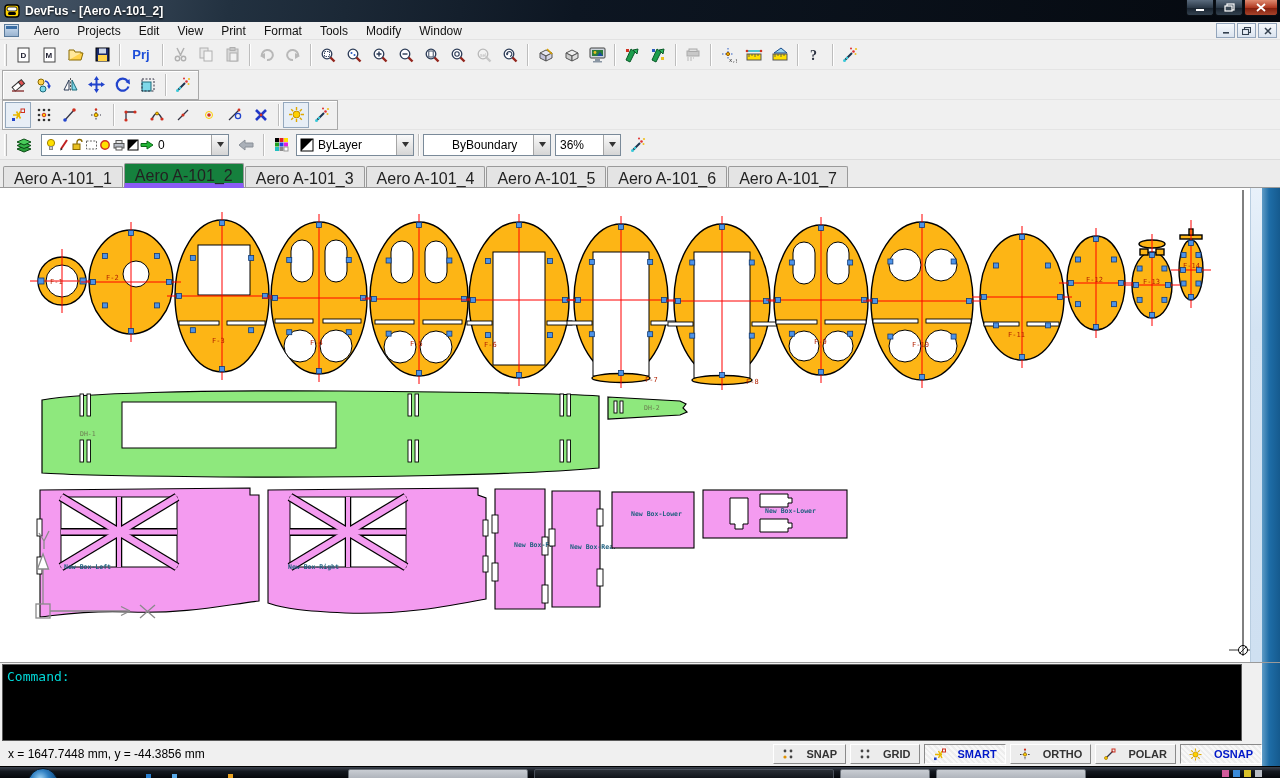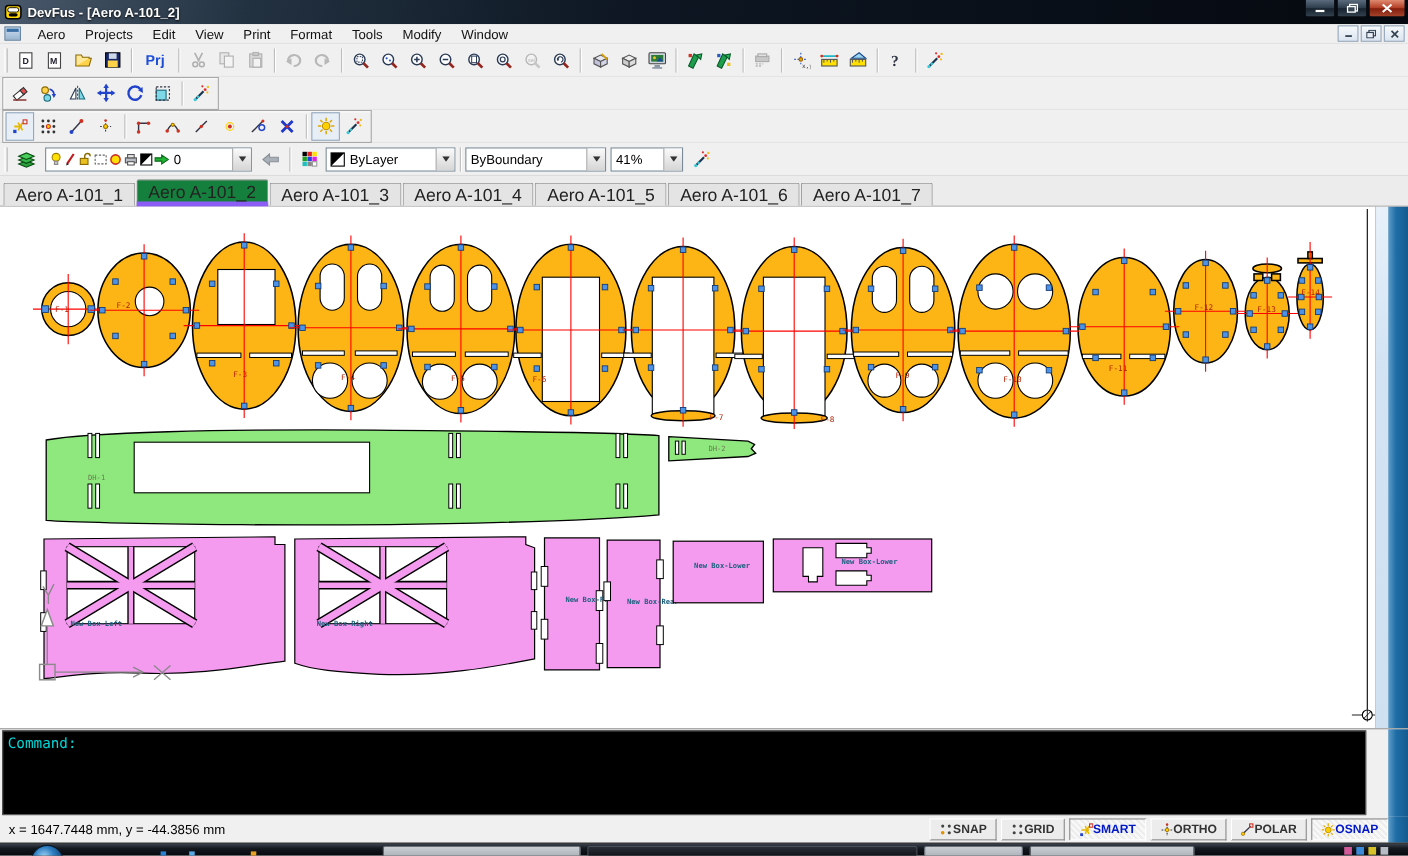--- a/index.html
+++ b/index.html
@@ -62,21 +62,21 @@
   
   .commandrow { height:80px; background:#f0f0f0; position:relative; border-top:1px solid #9a9a9a; }
   .cmdbox { position:absolute; left:2px; top:1px; width:1240px; height:77px; background:#000; border:1px solid #5a5a5a; padding:2px 4px; }
   .cmdtext { color:#00d8d8; font:13px "DejaVu Sans Mono", monospace; }
   .cmdcap { position:absolute; right:0; top:0; width:18px; height:80px; background:linear-gradient(90deg,#5f9cc6,#1e6da7 40%,#155a8e); }
 
   
   .statusbar { height:24px; background:#f0f0f0; display:flex; align-items:center; font-size:12px; color:#000; padding-left:8px; position:relative; }
   .coords { flex:0 0 auto; }
   .sspacer { flex:1; }
-  .stoggle { height:20px; display:flex; align-items:center; gap:0; padding:0 8px; font-size:11px; font-weight:bold; color:#333; border:1px solid; border-color:#fff #8a8a8a #8a8a8a #fff; background:#ececec; margin-right:4px; }
+  .stoggle { height:20px; display:flex; align-items:center; gap:12px; padding:0 8px; font-size:11px; font-weight:bold; color:#333; border:1px solid; border-color:#fff #8a8a8a #8a8a8a #fff; background:#ececec; margin-right:4px; }
   .stoggle.on { border-color:#8a8a8a #fff #fff #8a8a8a; color:#0018c8; background:repeating-linear-gradient(45deg,#f8f8f8 0 2px,#ededed 2px 4px); }
   .statcap { width:18px; height:24px; background:linear-gradient(90deg,#5f9cc6,#1e6da7 40%,#155a8e); margin-left:0; }
 
   
   .taskbar { height:12px; background:linear-gradient(#3b424d,#14181f 40%,#05070b); position:relative; overflow:hidden; border-top:1px solid #000; }
   .orb { position:absolute; left:28px; top:1px; width:30px; height:30px; border-radius:50%; background:radial-gradient(circle at 40% 35%, #9fd4f5 0%, #2f7fc2 35%, #16558f 60%, #0a2f55 100%); border:1px solid #0a1928; }
   .qicon { position:absolute; top:7px; width:5px; height:5px; }
   .taskbtn { position:absolute; top:2px; height:12px; border:1px solid #6a7078; border-radius:2px 2px 0 0; background:linear-gradient(#c9cdd3,#a9aeb6); }
   .taskbtn.dark { background:linear-gradient(#2a2f36,#0b0e13); border-color:#4a505a; }
   .tray { position:absolute; right:18px; top:3px; display:flex; gap:4px; }
@@ -605,31 +605,31 @@
         </svg>
       <span class="cval">ByLayer</span>
       <span style="flex:1"></span>
       <div class="arrow">
           <svg width="7" height="5">
             <polygon points="0,0 7,0 3.5,5" fill="#333"></polygon>
           </svg>
         </div>
     </div>
     <div class="vsep"></div>
-    <div class="combo" style="width:128px;">
+    <div class="combo" style="width:128px;padding-left:24px;">
       <span class="cval">ByBoundary</span>
       <span style="flex:1"></span>
       <div class="arrow">
           <svg width="7" height="5">
             <polygon points="0,0 7,0 3.5,5" fill="#333"></polygon>
           </svg>
         </div>
     </div>
     <div class="combo" style="width:66px; margin-left:4px;">
-      <span class="cval">41%</span>
+      <span class="cval">36%</span>
       <span style="flex:1"></span>
       <div class="arrow">
           <svg width="7" height="5">
             <polygon points="0,0 7,0 3.5,5" fill="#333"></polygon>
           </svg>
         </div>
     </div>
     <div class="tbtn" style="margin-left:4px;">
         <svg width="18" height="18">
           <line x1="4" y1="14" x2="11" y2="7" stroke="#1b3550" stroke-width="2"></line>

